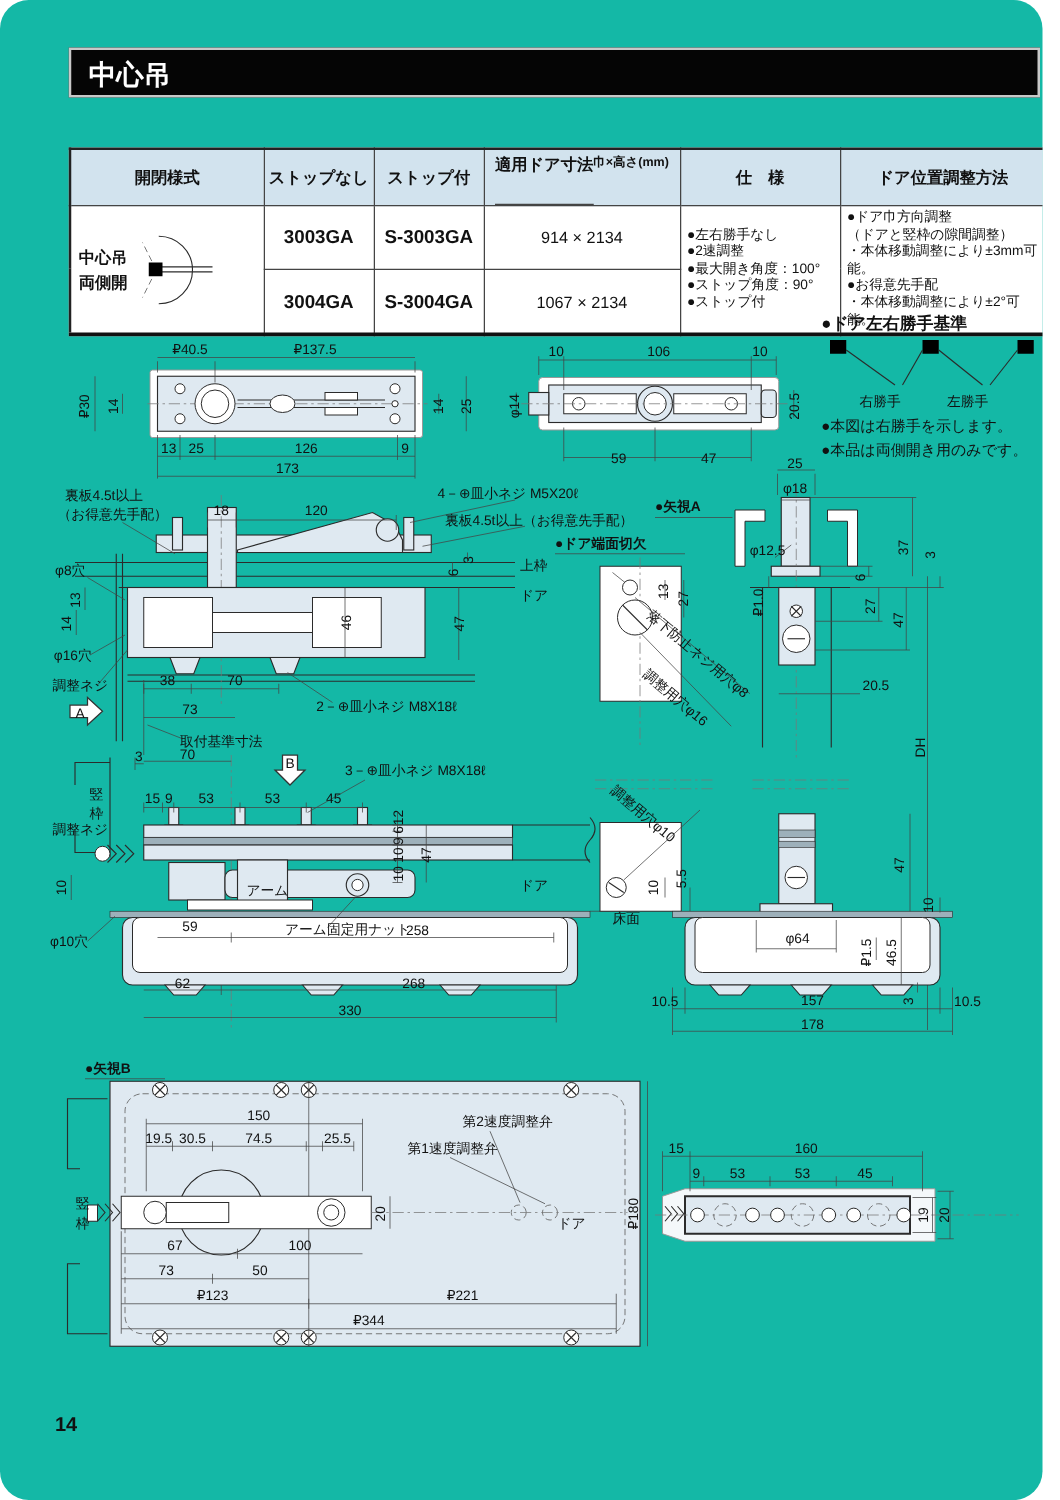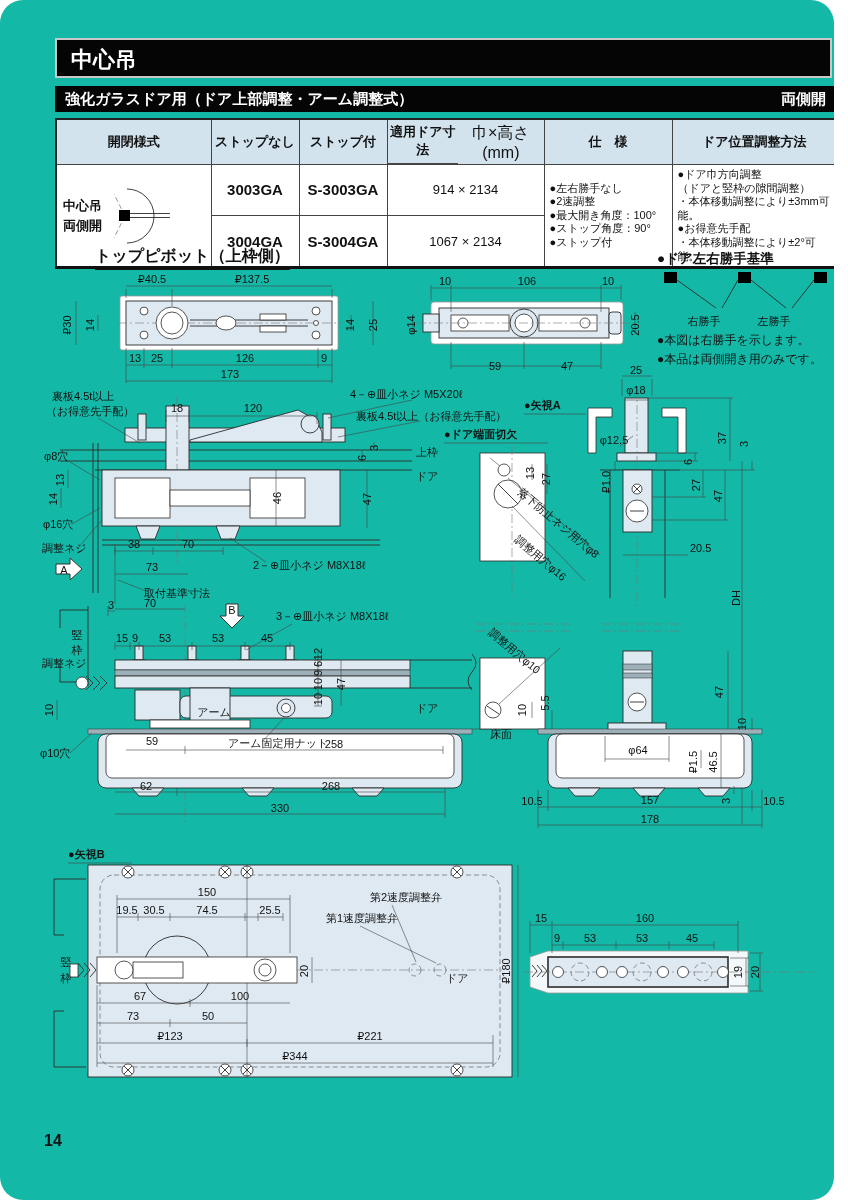--- a/index.html
+++ b/index.html
@@ -10,51 +10,47 @@
         color:#fff;font-size:22px;font-weight:bold;line-height:40px;padding-left:14px;box-sizing:border-box;}
   .bar2{left:55px;top:86px;width:781px;height:26px;background:#050505;color:#fff;font-size:15px;
         font-weight:bold;line-height:26px;display:flex;justify-content:space-between;
         padding:0 10px;box-sizing:border-box;}
   table.spec{position:absolute;left:55px;top:118px;width:781px;border-collapse:collapse;
         border:2px solid #222;border-bottom:3px solid #111;table-layout:fixed;background:#fff;}
   table.spec td{border:1px solid #444;padding:0;vertical-align:middle;}
   .hcell{background:#d2e3ee;text-align:center;font-size:13px;font-weight:bold;height:44px;}
   .hsplit{display:flex;flex-direction:row;height:44px;justify-content:center;}
   .hsplit .t{border-bottom:1px solid #444;padding:3px 0;font-size:13px;}
-  .hsplit .b{padding:3px 0;font-size:16px;font-weight:normal;}
+  .hsplit .b{padding:3px 0;font-size:10px;font-weight:bold;}
   .model{text-align:center;font-size:15px;font-weight:bold;height:35px;margin-left:32px;}
   .dsize{text-align:center;font-size:13px;}
   .opencell{display:flex;align-items:center;gap:8px;padding:4px 6px;}
   .opencell .tcol{font-size:13px;font-weight:bold;line-height:20px;white-space:nowrap;}
   .blist{font-size:11px;line-height:13.6px;padding:3px 5px;text-align:left;}
   .sec-title{font-size:16px;font-weight:bold;border-bottom:1.5px solid #111;padding-bottom:2px;white-space:nowrap;}
   .hand-title{font-size:13.5px;font-weight:bold;white-space:nowrap;}
-  .hand-notes{font-size:12px;line-height:19px;white-space:nowrap;font-family:Liberation Mono, monospace;}
+  .hand-notes{font-size:12px;line-height:19px;white-space:nowrap;}
   .pagenum{left:44px;top:1132px;font-size:16px;font-weight:bold;}
   svg text{font-family:"Liberation Sans","DejaVu Sans",sans-serif;font-size:11px;fill:#111;}
   .ln{stroke:#2b2b2b;stroke-width:.9;fill:none;}
   .f{fill:#dfe9f1;stroke:#2b2b2b;stroke-width:.9;}
   .w{fill:#fff;stroke:#2b2b2b;stroke-width:.8;}
   .k{fill:#9db0ba;stroke:#2b2b2b;stroke-width:.5;}
   .d line,.d path{stroke:#444;stroke-width:.6;fill:none;}
   .aw{fill:#fff;stroke:#333;stroke-width:1;}
   .c{stroke:#777;stroke-width:.6;fill:none;stroke-dasharray:9 3 2 3;}
   .c2{stroke:#666;stroke-width:.7;fill:none;stroke-dasharray:5 3;}
 </style>
 </head>
 <body>
 
 <div class="stage">
 
   <div class="abs bar1">
     <span>中心吊</span>
-  </div>
-  <div class="abs bar2">
-    <span>強化ガラスドア用（ドア上部調整・アーム調整式）</span>
-    <span>両側開</span>
   </div>
 
   <table class="spec">
     <colgroup>
       <col style="width:155px">
         <col style="width:88px">
         <col style="width:88px">
       <col style="width:157px">
         <col style="width:128px">
         <col style="width:165px">
@@ -112,21 +108,20 @@
       </td>
     </tr>
     <tr>
       <td class="model">3004GA</td>
       <td class="model">S-3004GA</td>
       <td class="dsize">1067 × 2134</td>
     </tr>
   </tbody>
     </table>
 
-  <div class="abs sec-title" style="left:95px;top:246px">トップピボット（上枠側）</div>
   <div class="abs hand-title" style="left:657px;top:250px">●ドア左右勝手基準</div>
   <div class="abs hand-notes" style="left:657px;top:332px">
     <div>●本図は右勝手を示します。</div>
     <div>●本品は両側開き用のみです。</div>
   </div>
 
   <svg class="abs" style="left:60px;top:268px" width="335" height="115" viewBox="0 0 335 115">
     <rect class="w" x="60" y="28" width="218" height="54" rx="2" style="stroke:#999"></rect>
     <rect class="f" x="66" y="33" width="206" height="44"></rect>
     <line class="c" x1="58" y1="55" x2="282" y2="55"></line>

